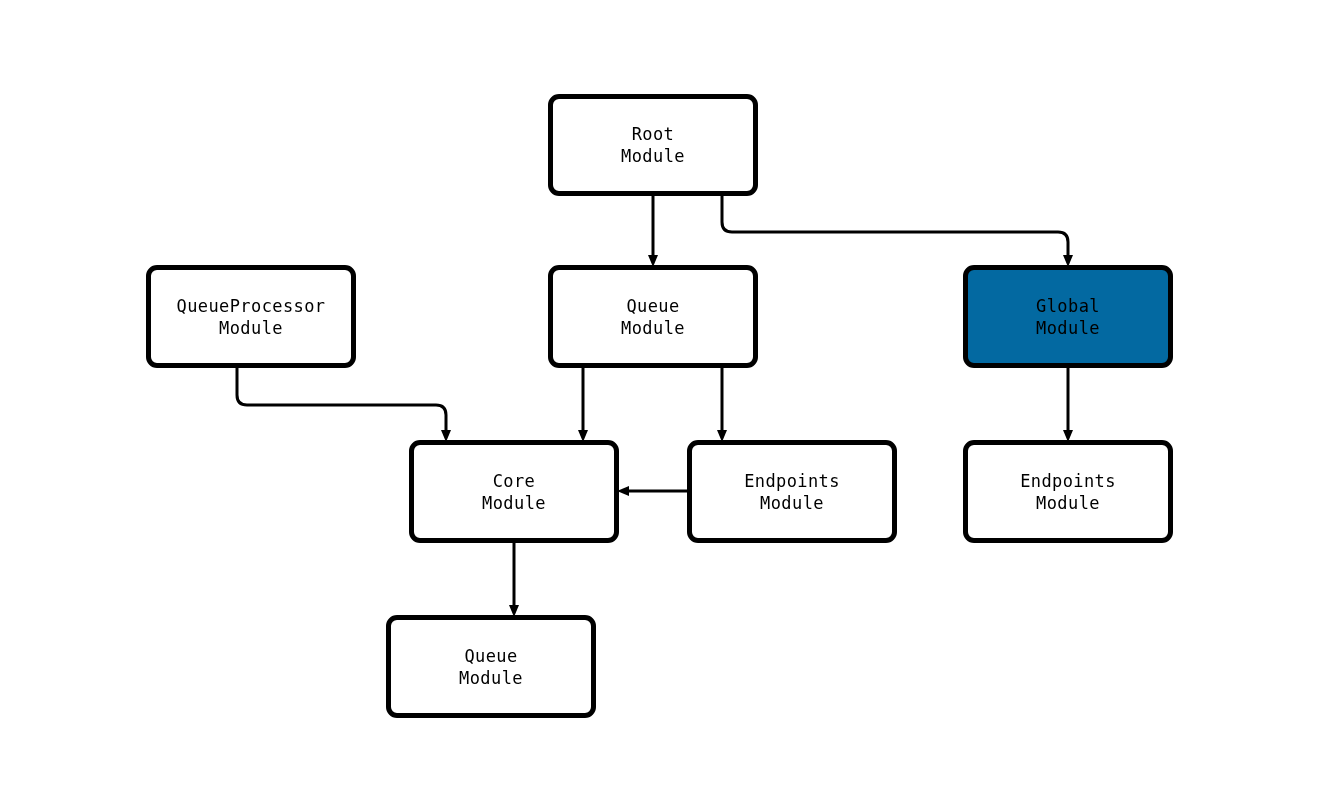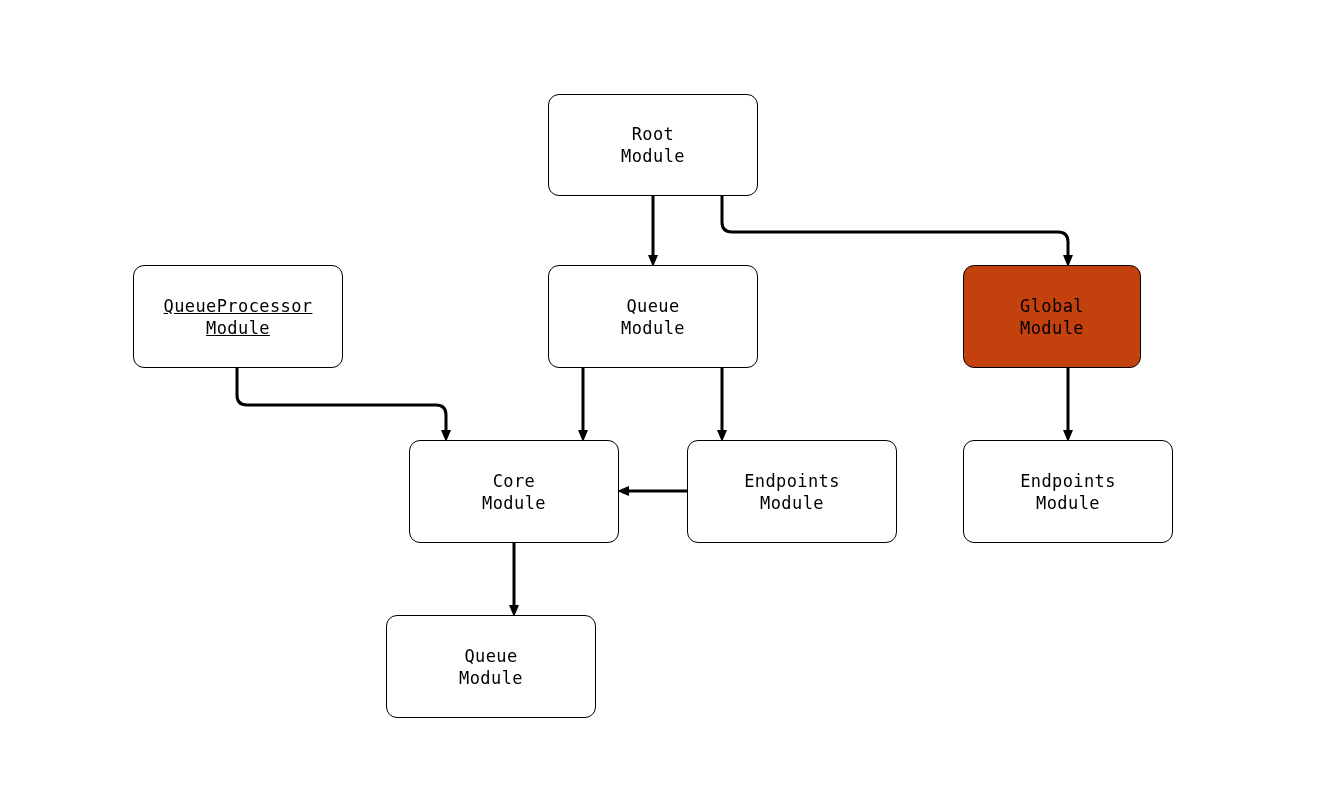--- a/index.html
+++ b/index.html
@@ -19,21 +19,21 @@
     position: absolute;
     left: 0;
     top: 0;
     width: 1337px;
     height: 809px;
   }
   .node {
     position: absolute;
     box-sizing: border-box;
     background: #ffffff;
-    border: 1px solid #0369a1;
+    border: 5px solid #0369a1;
     border-radius: 11px;
     display: flex;
     flex-direction: column;
     align-items: center;
     justify-content: center;
     z-index: 2;
   }
   .node-line {
     font-size: 17px;
     line-height: 22px;
@@ -64,31 +64,31 @@
         <path d="M 1068 368 L 1068 431" fill="none" stroke="#000000" stroke-width="3" stroke-linecap="butt" marker-end="url(#arrow-down)"></path>
         <path d="M 514 543 L 514 606" fill="none" stroke="#000000" stroke-width="3" stroke-linecap="butt" marker-end="url(#arrow-down)"></path>
       </g>
   </svg>
 
   <div class="node" style="left: 548px; top: 94px; width: 210px; height: 102px; border-color: rgb(0, 0, 0); background: rgb(255, 255, 255);">
     <div class="node-line">Root</div>
     <div class="node-line">Module</div>
   </div>
 
-  <div class="node" style="left: 133px; top: 265px; width: 210px; height: 103px; border-color: rgb(0, 0, 0); background: rgb(255, 255, 255); text-decoration: underline;">
+  <div class="node" style="left: 146px; top: 265px; width: 210px; height: 103px; border-color: rgb(0, 0, 0); background: rgb(255, 255, 255);">
     <div class="node-line">QueueProcessor</div>
     <div class="node-line">Module</div>
   </div>
 
   <div class="node" style="left: 548px; top: 265px; width: 210px; height: 103px; border-color: rgb(0, 0, 0); background: rgb(255, 255, 255);">
     <div class="node-line">Queue</div>
     <div class="node-line">Module</div>
   </div>
 
-  <div class="node" style="left: 963px; top: 265px; width: 178px; height: 103px; border-color: rgb(0, 0, 0); background: #c2410c;">
+  <div class="node" style="left: 963px; top: 265px; width: 210px; height: 103px; border-color: rgb(0, 0, 0); background: #0369a1;">
     <div class="node-line">Global</div>
     <div class="node-line">Module</div>
   </div>
 
   <div class="node" style="left: 409px; top: 440px; width: 210px; height: 103px; border-color: rgb(0, 0, 0); background: rgb(255, 255, 255);">
     <div class="node-line">Core</div>
     <div class="node-line">Module</div>
   </div>
 
   <div class="node" style="left: 687px; top: 440px; width: 210px; height: 103px; border-color: rgb(0, 0, 0); background: rgb(255, 255, 255);">

